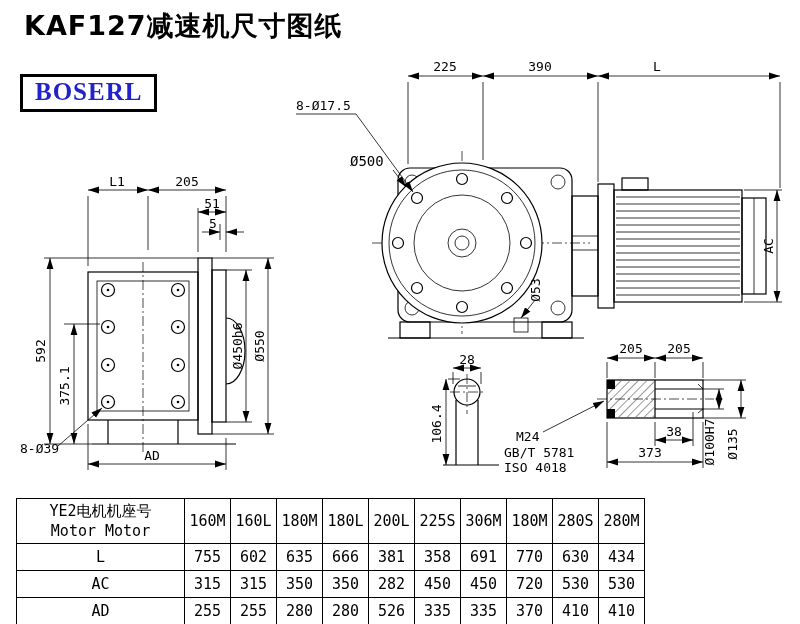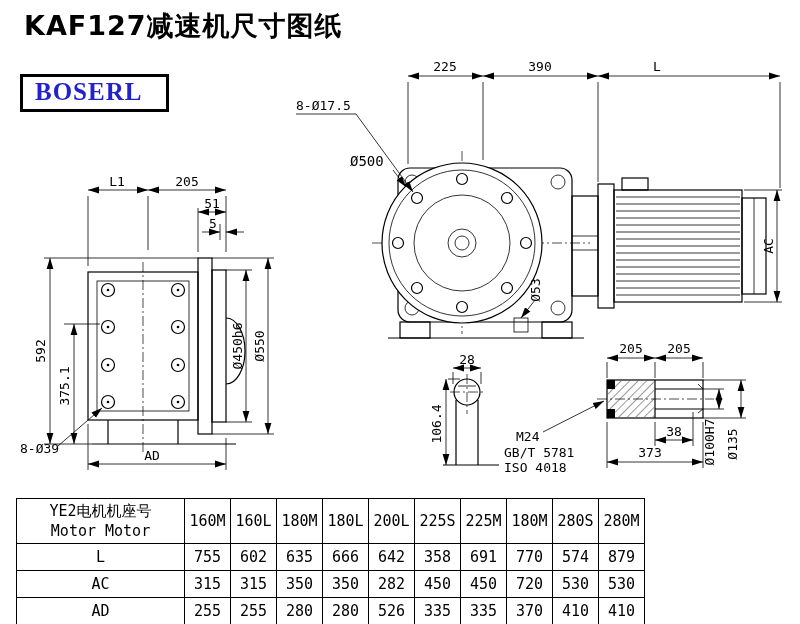--- a/index.html
+++ b/index.html
@@ -1,19 +1,19 @@
 <!DOCTYPE html>
 <html><head>
 <meta charset="utf-8">
 <style>
   html,body{margin:0;padding:0;background:#fff;}
   .screen{position:relative;width:800px;height:624px;background:#fff;overflow:hidden;
           font-family:"DejaVu Sans",sans-serif;color:#000;}
   .title{position:absolute;left:8px;top:8px;font-size:27px;font-weight:bold;letter-spacing:1px;margin-left:16px;}
-  .logo{position:absolute;left:20px;top:74px;border:3px solid #000;padding:1px 24px 3px 12px;
+  .logo{position:absolute;left:20px;top:74px;border:3px solid #000;padding:1px 12px 3px 12px;
         font-family:"Liberation Serif",serif;font-weight:bold;font-size:25px;color:#2222cc;letter-spacing:1px;}
   svg{position:absolute;left:0;top:0;}
   .ln{stroke:#000;stroke-width:1.2;fill:none;}
   .lnf{stroke:#000;stroke-width:1.2;fill:#fff;}
   .thin{stroke:#000;stroke-width:0.8;fill:none;}
   .dim{stroke:#000;stroke-width:0.8;fill:none;}
   .cl{stroke:#000;stroke-width:0.7;fill:none;stroke-dasharray:10 3 2 3;}
   .t{font-family:"DejaVu Sans Mono",monospace;font-size:13px;fill:#000;}
   .t14{font-family:"DejaVu Sans Mono",monospace;font-size:14px;fill:#000;}
   .spec-table{position:absolute;left:16px;top:498px;width:629px;border-collapse:collapse;
@@ -298,39 +298,39 @@
         <th>
           <div class="hdr-line">YE2电机机座号</div>
           <div class="hdr-line">Motor Motor</div>
         </th>
         <th>160M</th>
         <th>160L</th>
         <th>180M</th>
         <th>180L</th>
         <th>200L</th>
         <th>225S</th>
-        <th>225M</th>
+        <th>306M</th>
         <th>180M</th>
         <th>280S</th>
         <th>280M</th>
       </tr>
     </thead>
     <tbody>
       <tr>
         <td>L</td>
         <td>755</td>
         <td>602</td>
         <td>635</td>
         <td>666</td>
-        <td>642</td>
+        <td>381</td>
         <td>358</td>
         <td>691</td>
         <td>770</td>
-        <td>574</td>
-        <td>879</td>
+        <td>630</td>
+        <td>434</td>
       </tr>
       <tr>
         <td>AC</td>
         <td>315</td>
         <td>315</td>
         <td>350</td>
         <td>350</td>
         <td>282</td>
         <td>450</td>
         <td>450</td>

